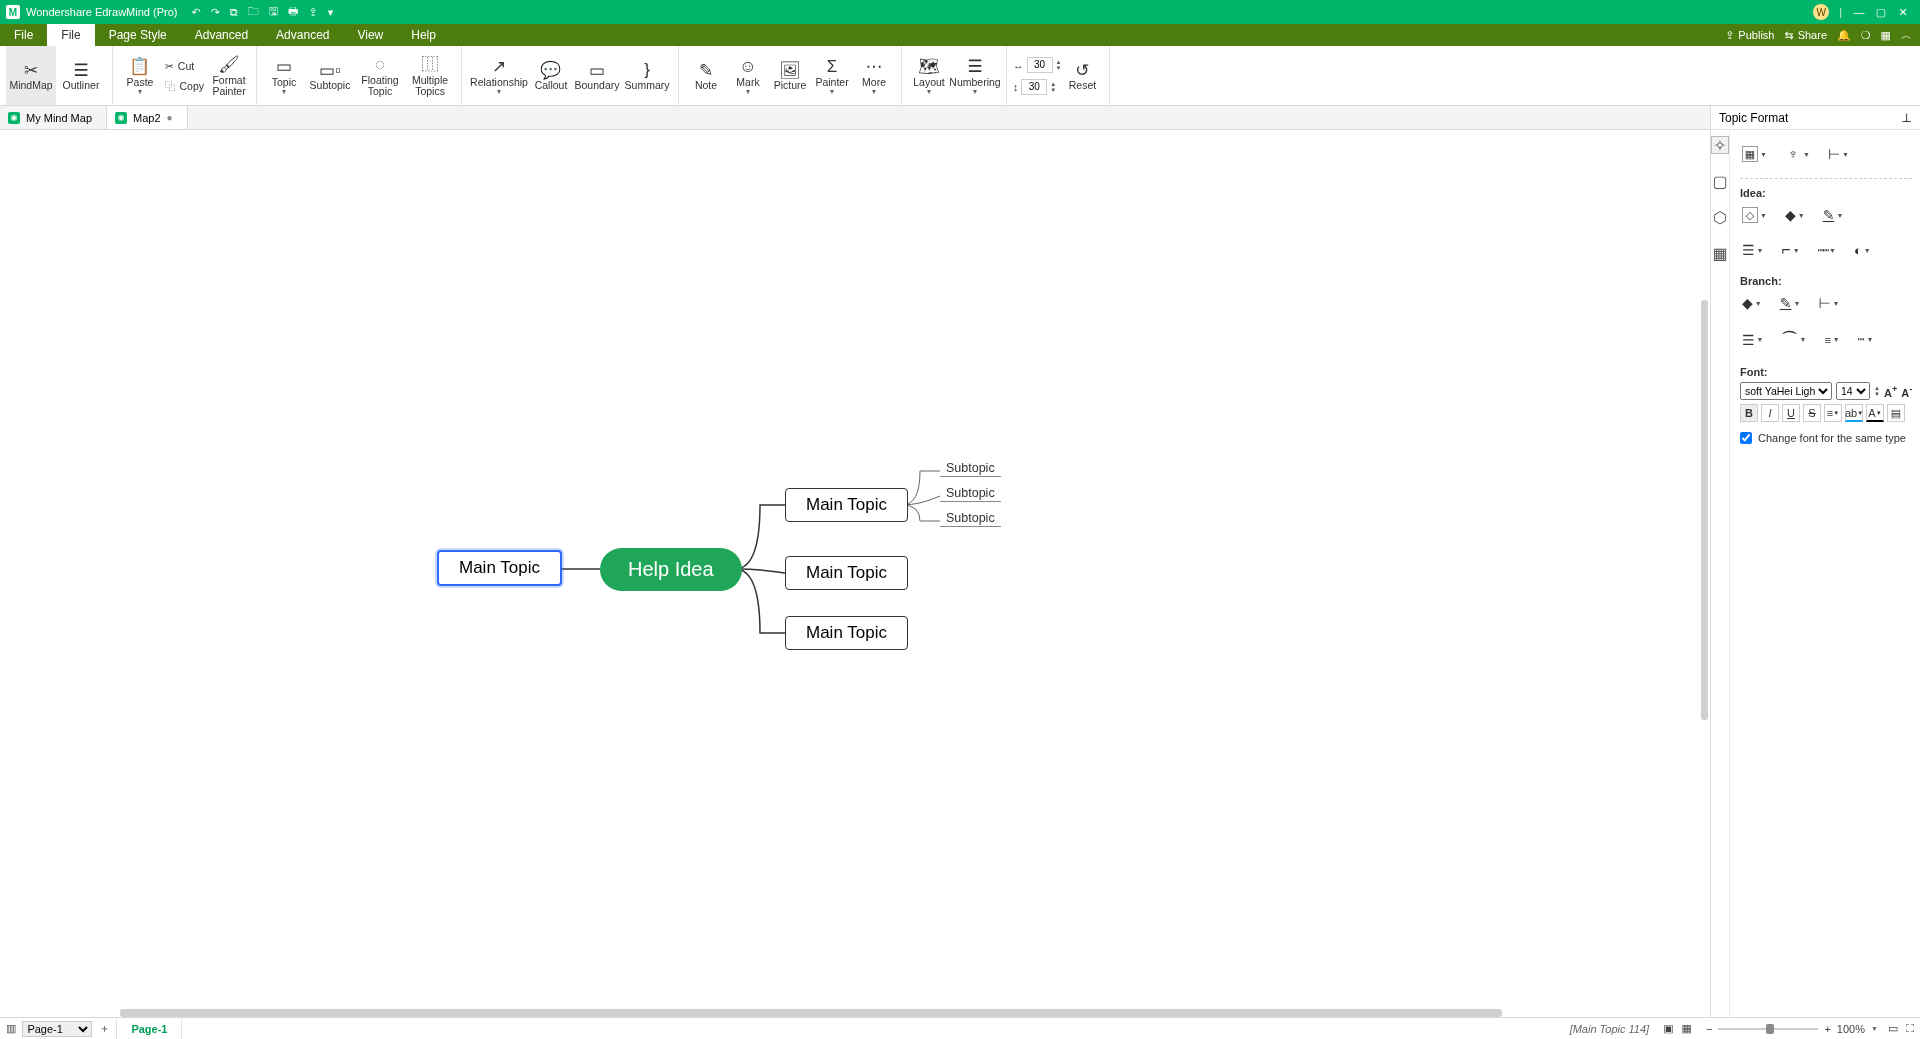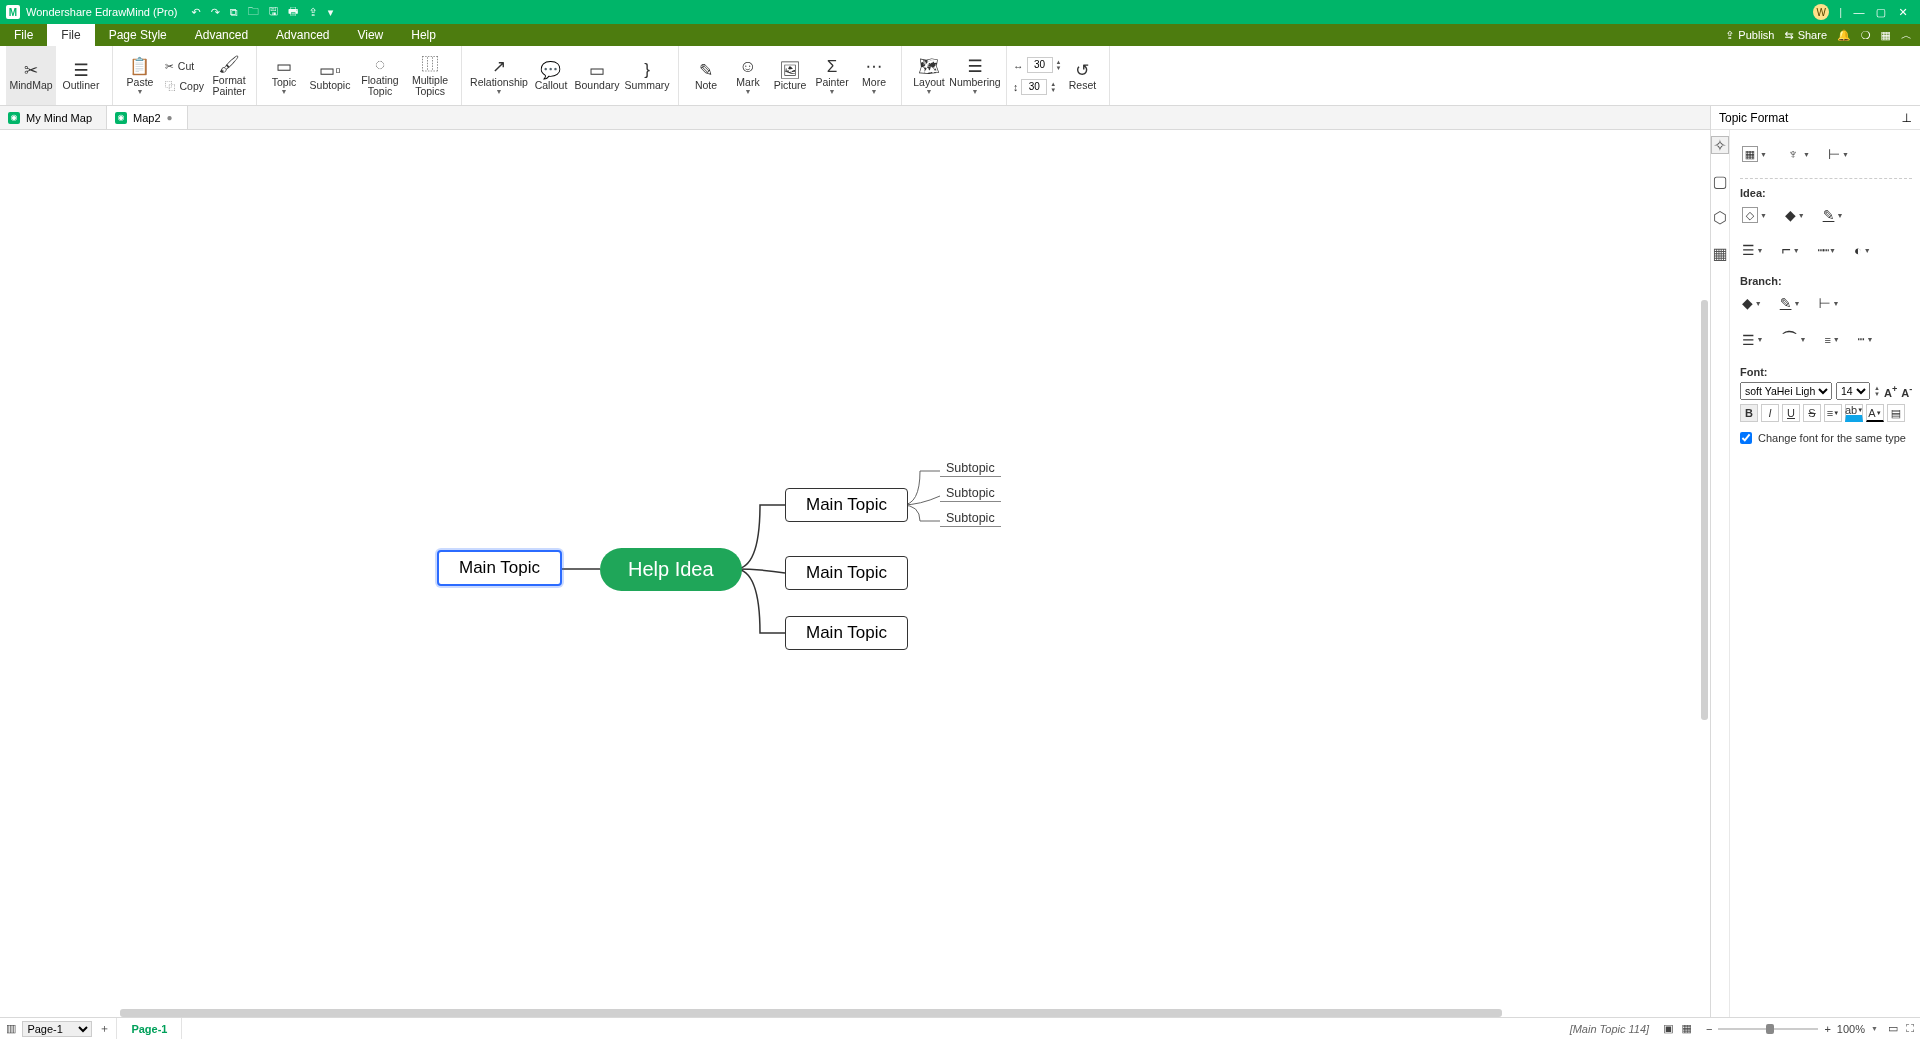--- a/index.html
+++ b/index.html
@@ -435,21 +435,21 @@
         <div class="fmt-btn">
             <i>I</i>
           </div>
         <div class="fmt-btn">
             <u>U</u>
           </div>
         <div class="fmt-btn">
             <s>S</s>
           </div>
         <div class="fmt-btn">≡<span style="font-size:6px;">▼</span></div>
-        <div class="fmt-btn" style="border-bottom:7px solid #0ea5e9;">ab<span style="font-size:6px;">▼</span></div>
+        <div class="fmt-btn" style="border-bottom:2px solid #0ea5e9;">ab<span style="font-size:6px;">▼</span></div>
         <div class="fmt-btn" style="border-bottom:2px solid #000;">A<span style="font-size:6px;">▼</span></div>
         <div class="fmt-btn">▤</div>
       </div>
       <div class="chk-row">
         <input type="checkbox" checked="" style="">
         <span>Change font for the same type</span>
       </div>
     </div>
   </div>
 </div>

